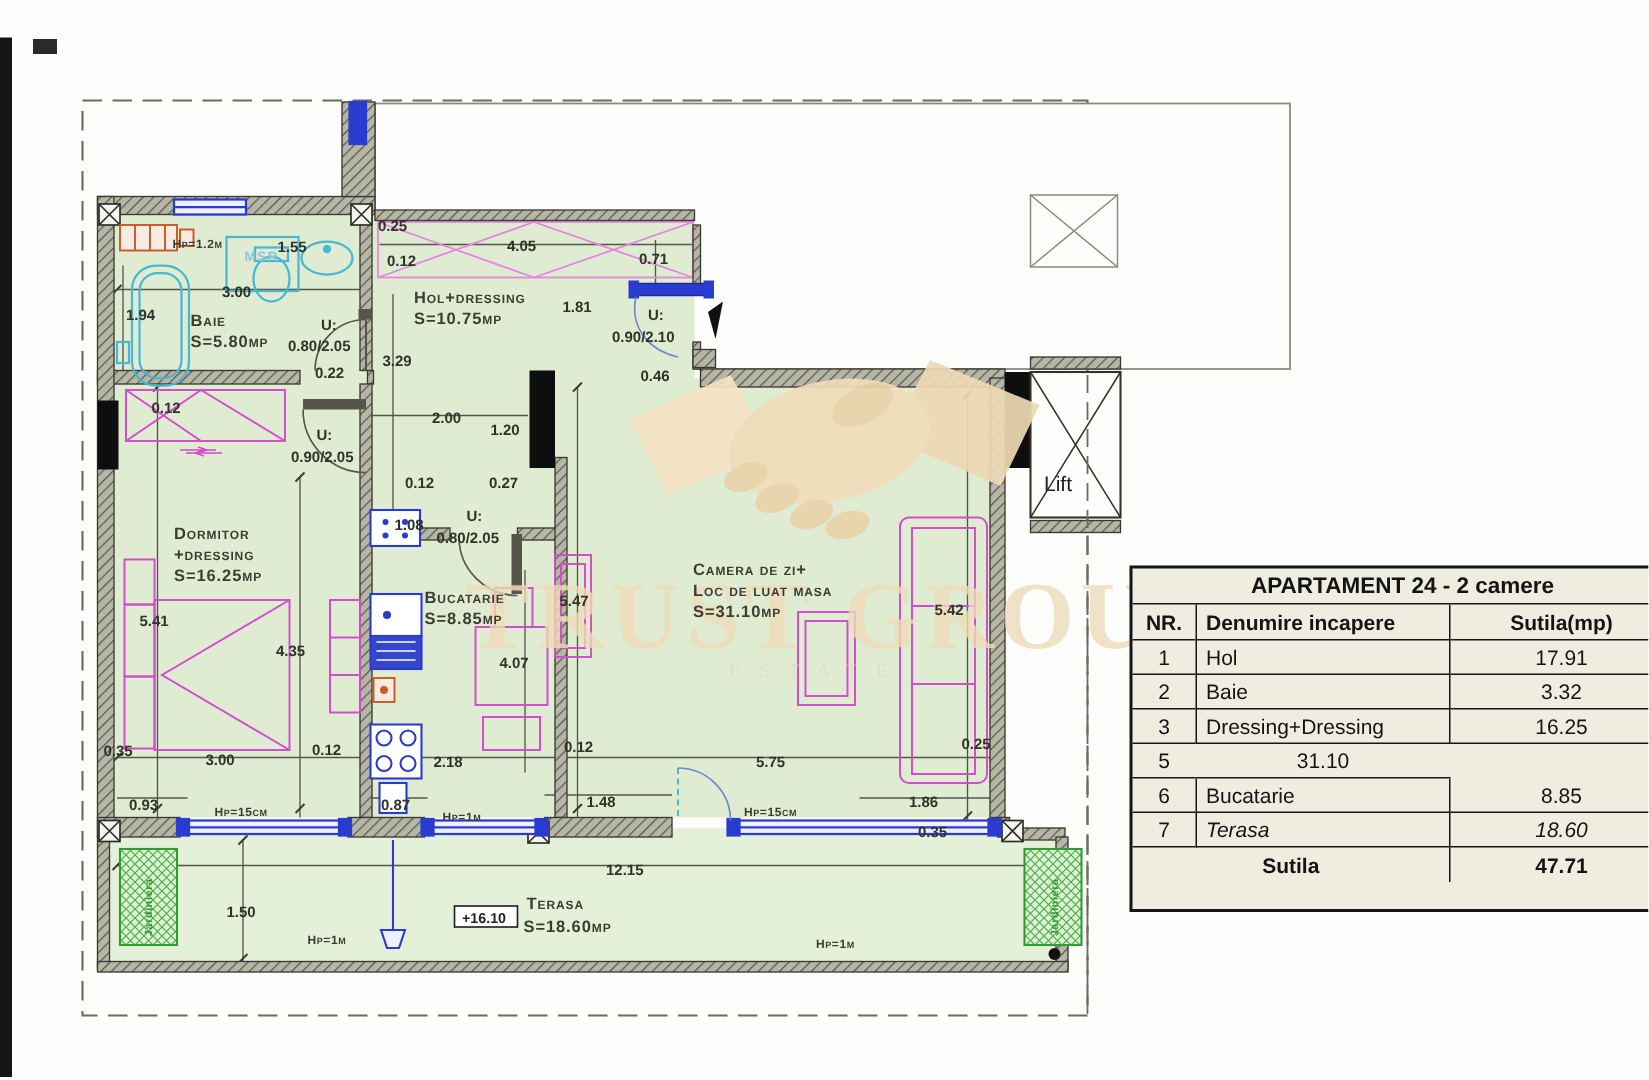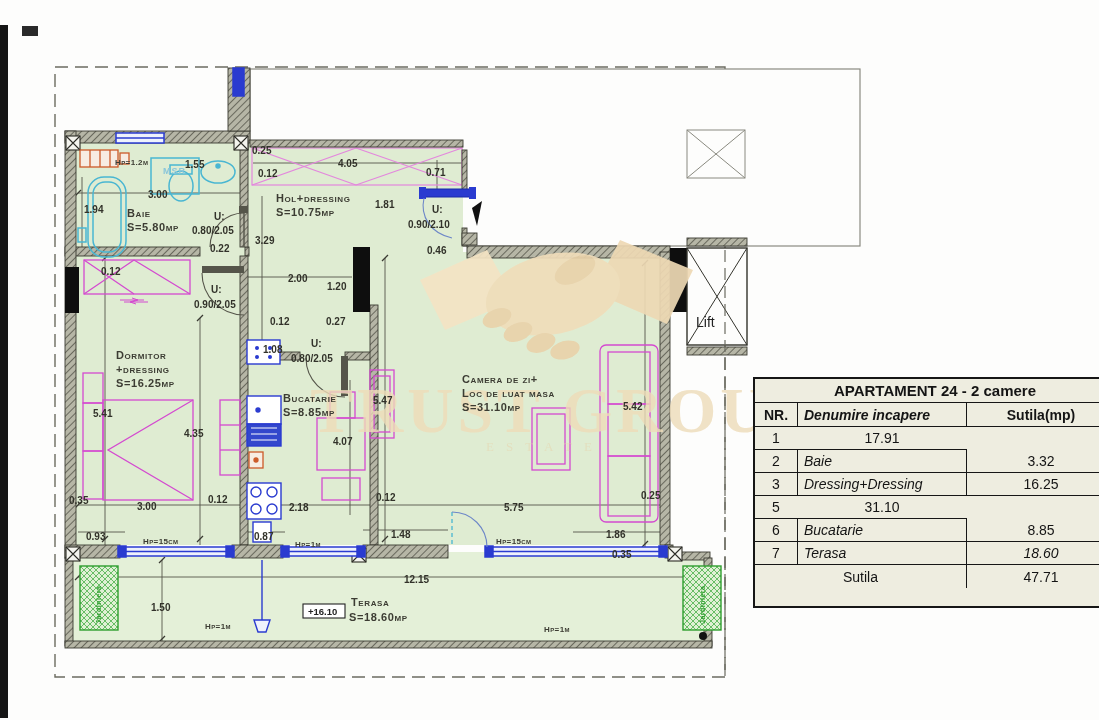--- a/index.html
+++ b/index.html
@@ -19,22 +19,22 @@
   
   #area-table{position:absolute;left:753px;top:377px;width:364px;height:231px;
       background:#eeede0;border:2px solid #161616;box-sizing:border-box;color:#141414;}
   .t-title{height:23px;display:flex;align-items:center;justify-content:center;
       font-size:15px;font-weight:700;border-bottom:1.8px solid #161616;}
   .t-row{display:grid;grid-template-columns:42px 170px 1fr;height:23px;}
   .t-row.hdr{height:24px;font-weight:600;}
   .t-cell{display:flex;align-items:center;justify-content:center;font-size:14px;
       border-bottom:1.6px solid #161616;box-sizing:border-box;overflow:hidden;white-space:nowrap;}
   .t-cell.name{justify-content:flex-start;padding-left:6px;border-left:1.6px solid #161616;
-      border-right:1.6px solid #161616;font-style:italic;}
-  .t-row.foot .t-cell{font-weight:400;}
+      border-right:1.6px solid #161616;}
+  .t-row.foot .t-cell{font-weight:700;}
   .t-row.foot .flabel{grid-column:1 / span 2;justify-content:center;padding-left:0;
       border-left:none;border-right:1.6px solid #161616;}
   .t-row:last-child .t-cell{border-bottom:none;}
   .it{font-style:italic;}
 </style>
 </head>
 <body>
 
 <div id="stage">
 <svg id="plan-svg" width="1099" height="720" viewBox="0 0 1099 720">
@@ -392,20 +392,21 @@
 <div id="area-table">
   <div class="t-title">APARTAMENT 24 - 2 camere</div>
   <div id="table-body">
         <div class="t-row hdr">
           <div class="t-cell ">NR.</div>
           <div class="t-cell name">Denumire incapere</div>
           <div class="t-cell ">Sutila(mp)</div>
         </div>
         <div class="t-row ">
           <div class="t-cell ">1</div>
+          <div class="t-cell name">Hol</div>
           <div class="t-cell ">17.91</div>
         </div>
         <div class="t-row ">
           <div class="t-cell ">2</div>
           <div class="t-cell name">Baie</div>
           <div class="t-cell ">3.32</div>
         </div>
         <div class="t-row ">
           <div class="t-cell ">3</div>
           <div class="t-cell name">Dressing+Dressing</div>

